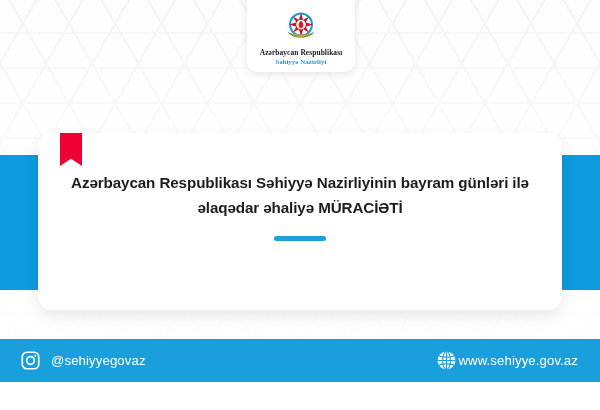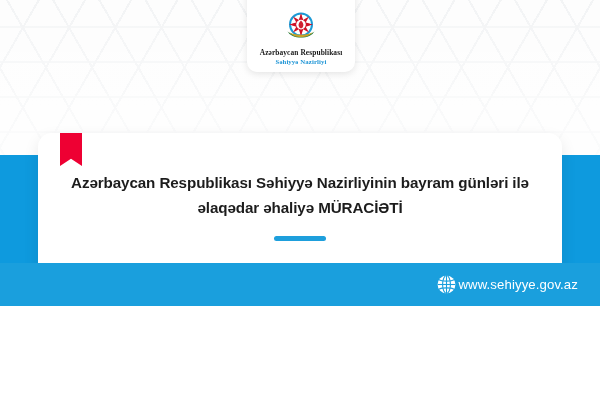--- a/index.html
+++ b/index.html
@@ -3,21 +3,21 @@
 <meta charset="utf-8">
 <style>
   * { margin:0; padding:0; box-sizing:border-box; }
   html, body {
     width:600px; height:410px;
     font-family:"Liberation Sans", sans-serif;
     overflow:hidden;
   }
   #poster {
     position:relative;
-    width:600px; height:306px;
+    width:600px; height:382px;
     background:#fdfdfd;
     overflow:hidden;
   }
 
   
   #bg-pattern {
     position:absolute; inset:0;
     background-color:#fcfcfc;
     background-image:
       repeating-linear-gradient(60deg,  transparent 0 38px, #eceef0 38px 40px),
@@ -143,20 +143,30 @@
   </div>
 
   <div id="main-card">
     <div id="bookmark-icon"></div>
     <div id="headline">Azərbaycan Respublikası Səhiyyə Nazirliyinin bayram günləri ilə əlaqədar əhaliyə MÜRACİƏTİ</div>
     <div id="accent-bar"></div>
   </div>
 
   <div id="footer">
 
+    <div id="footer-left">
+      <span>
+        <svg class="footer-icon" viewBox="0 0 24 24" fill="none" stroke="#ffffff" stroke-width="1.9" stroke-linecap="round" stroke-linejoin="round">
+          <rect x="2.6" y="2.6" width="18.8" height="18.8" rx="5.2"></rect>
+          <circle cx="12" cy="12" r="4.4"></circle>
+          <circle cx="17.4" cy="6.6" r="1.15" fill="#ffffff" stroke="none"></circle>
+        </svg>
+      </span>
+      <span class="footer-text">@sehiyyegovaz</span>
+    </div>
 
     <div id="footer-right">
       <span>
         <svg class="footer-icon" viewBox="0 0 24 24">
           <circle cx="12" cy="12" r="10.2" fill="#ffffff"></circle>
           <g stroke="#1a9fdd" stroke-width="1.25" fill="none">
             <ellipse cx="12" cy="12" rx="4.5" ry="10.2"></ellipse>
             <line x1="1.8" y1="12" x2="22.2" y2="12"></line>
             <path d="M3.4 6.6 C6.6 8.6 17.4 8.6 20.6 6.6"></path>
             <path d="M3.4 17.4 C6.6 15.4 17.4 15.4 20.6 17.4"></path>

